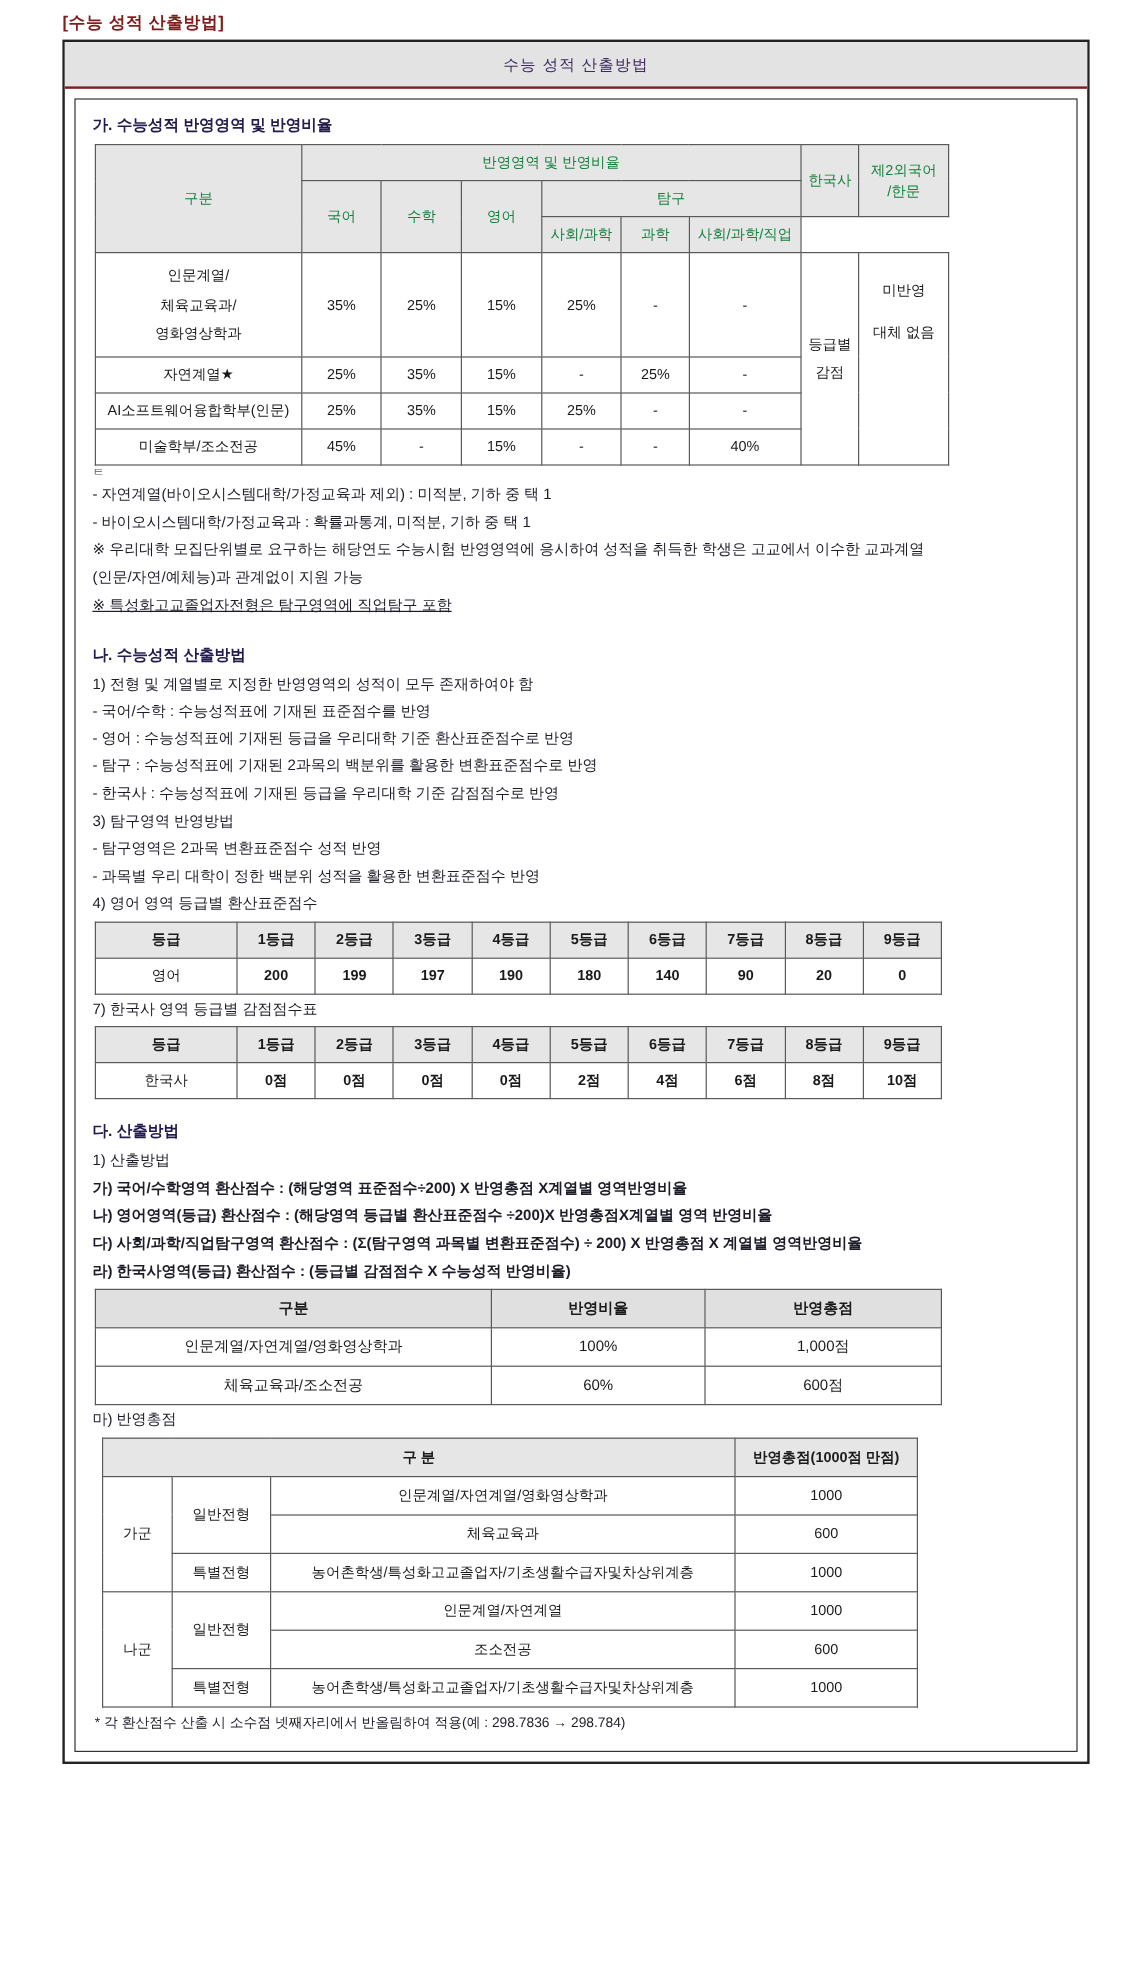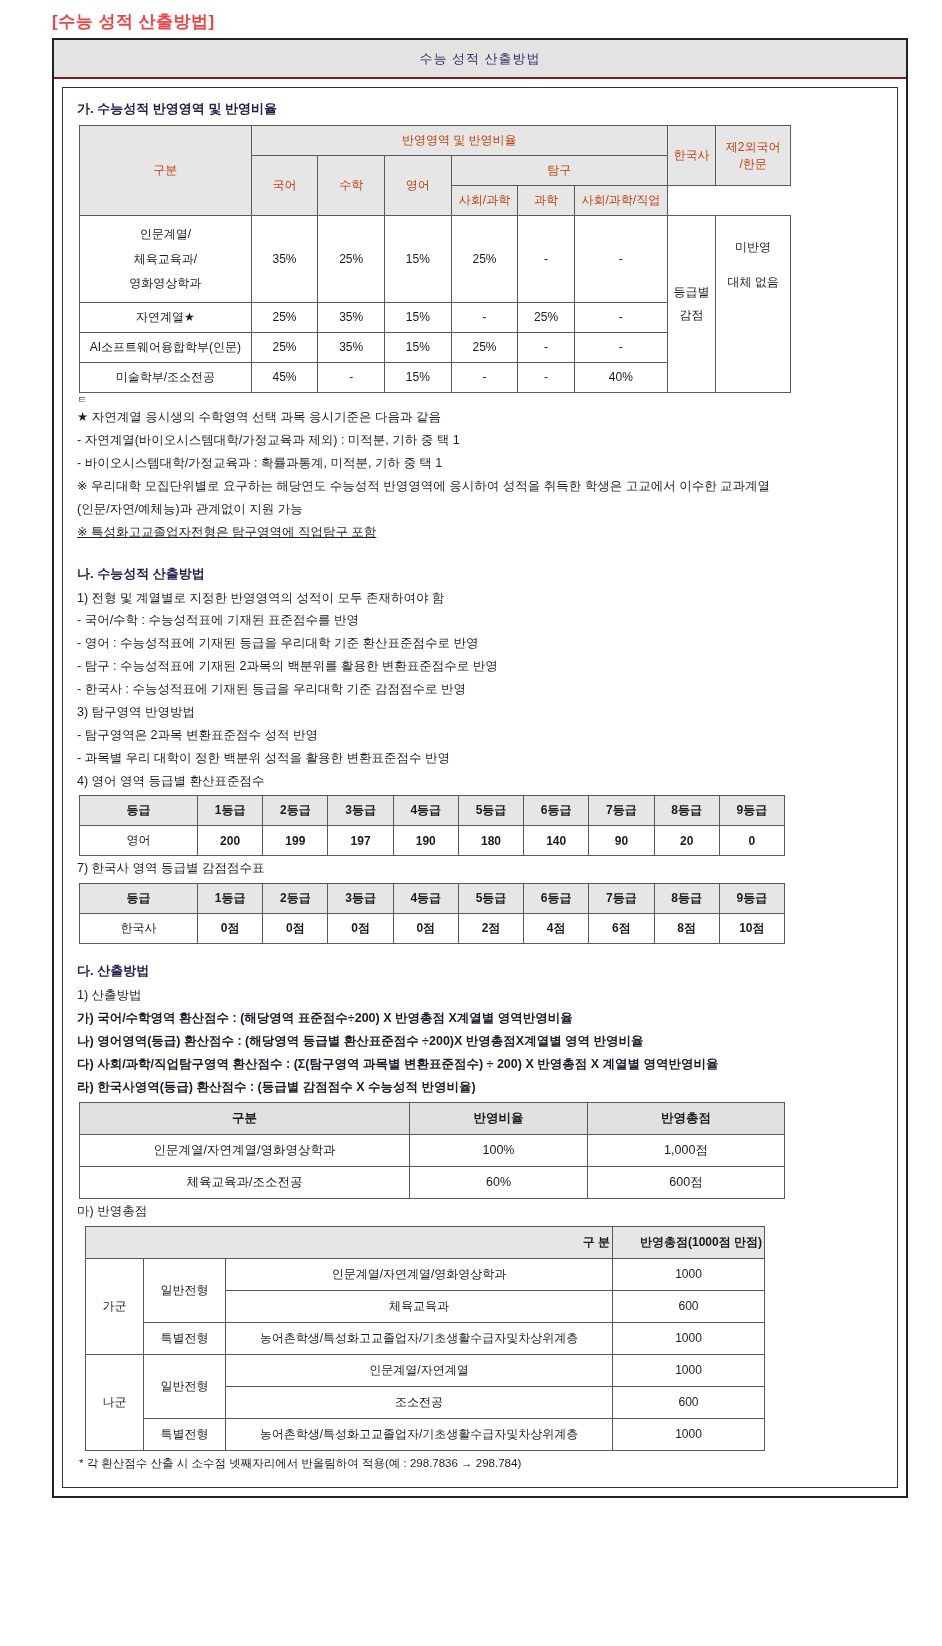--- a/index.html
+++ b/index.html
@@ -9,23 +9,23 @@
     font-family: "Liberation Sans", "DejaVu Sans", sans-serif;
   }
   body {
     width: 942px; min-height: 1646px;
     color: #1a1a1a;
     font-size: 12.5px;
   }
   .page { width: 942px; padding: 4px 0 0 0; position: relative; }
 
   .doc-title {
-    font-size: 17px;
+    font-size: 14px;
     font-weight: bold;
-    color: #ef4444;
+    color: #7f1d1d;
     padding: 6px 0 5px 52px;
     letter-spacing: 0.5px;
   }
 
   .outer-box {
     margin: 0 34px 0 52px;
     border: 2px solid #222;
     background: #fff;
   }
   .banner {
@@ -61,21 +61,21 @@
   .line.bold { font-weight: bold; }
   .spacer { height: 16px; }
 
   table { border-collapse: collapse; width: 100%; }
   td, th { border: 1px solid #595959; font-weight: normal; }
 
   
   .t-main { width: 712px; margin: 0 0 0 4px; font-size: 12px; }
   .t-main th {
     background: #e6e6e6; text-align: center;
-    padding: 6px 2px; font-size: 12px; color: #c2410c;
+    padding: 6px 2px; font-size: 12px; color: #15803d;
   }
   .t-main td { text-align: center; padding: 5px 2px; }
   .t-main td.name { padding: 6px 4px; }
   .cell-multi { line-height: 2.05; padding: 6px 2px; }
   .cell-multi div { white-space: nowrap; }
   .vsub { line-height: 1.9; }
 
   
   .t-grade { font-size: 12px; margin: 2px 0 4px 4px; width: 706px; }
   .t-grade th {
@@ -86,21 +86,21 @@
   .t-grade td.rowlab { font-weight: normal; }
 
   
   .t-ratio { font-size: 12.5px; margin: 4px 0 4px 4px; width: 706px; }
   .t-ratio th { background: #e0e0e0; text-align: center; padding: 7px 2px; font-weight: bold; }
   .t-ratio td { text-align: center; padding: 7px 2px; }
   .t-ratio tr.dotted td { border-top: 1px dotted #555; }
 
   
   .t-total { font-size: 12px; margin: 2px 0 4px 10px; width: 680px; }
-  .t-total th { background: #e6e6e6; text-align: right; padding: 7px 2px; font-weight: bold; }
+  .t-total th { background: #e6e6e6; text-align: center; padding: 7px 2px; font-weight: bold; }
   .t-total td { text-align: center; padding: 7px 4px; }
 
   .footnote { font-size: 11.5px; margin: 5px 0 4px 4px; color: #1c1c28; }
 </style>
 </head>
 <body>
 
 <div class="page">
 
   <div class="doc-title">[수능 성적 산출방법]</div>
@@ -185,24 +185,23 @@
           <td>-</td>
           <td>15%</td>
           <td>-</td>
           <td>-</td>
           <td>40%</td>
         </tr>
       </tbody>
         </table>
 
       <div class="line tiny">ㅌ</div>
-      <div class="line">★ 자연계열 응시생의 수학영역 선택 과목 응시기준은 다음과 같음</div>
       <div class="line">- 자연계열(바이오시스템대학/가정교육과 제외) : 미적분, 기하 중 택 1</div>
       <div class="line">- 바이오시스템대학/가정교육과 : 확률과통계, 미적분, 기하 중 택 1</div>
-      <div class="line">※ 우리대학 모집단위별로 요구하는 해당연도 수능성적 반영영역에 응시하여 성적을 취득한 학생은 고교에서 이수한 교과계열</div>
+      <div class="line">※ 우리대학 모집단위별로 요구하는 해당연도 수능시험 반영영역에 응시하여 성적을 취득한 학생은 고교에서 이수한 교과계열</div>
       <div class="line">(인문/자연/예체능)과 관계없이 지원 가능</div>
       <div class="line ul" style="display:inline-block">※ 특성화고교졸업자전형은 탐구영역에 직업탐구 포함</div>
 
       <div class="spacer"></div>
 
       
       <div class="sec-head">나. 수능성적 산출방법</div>
       <div class="line">1) 전형 및 계열별로 지정한 반영영역의 성적이 모두 존재하여야 함</div>
       <div class="line">- 국어/수학 : 수능성적표에 기재된 표준점수를 반영</div>
       <div class="line">- 영어 : 수능성적표에 기재된 등급을 우리대학 기준 환산표준점수로 반영</div>

